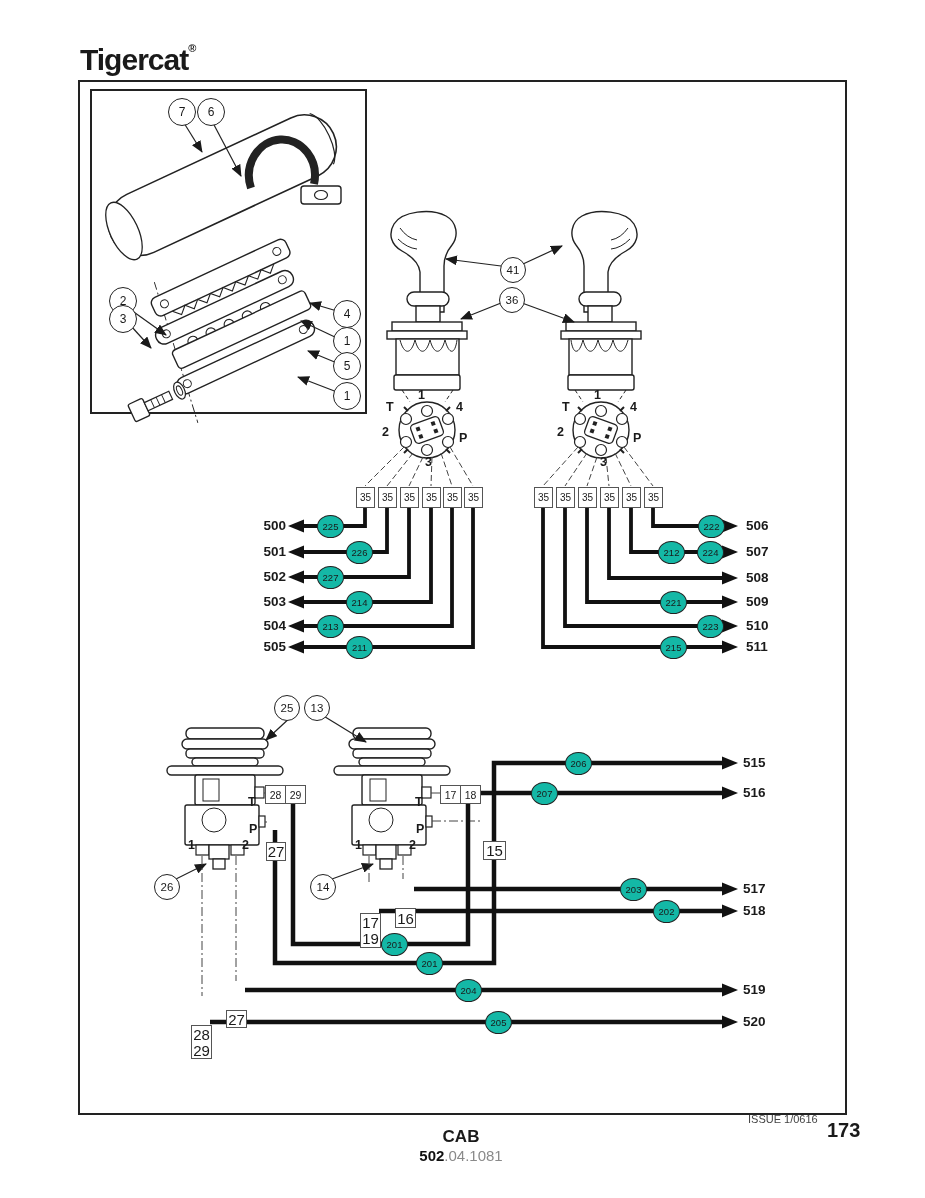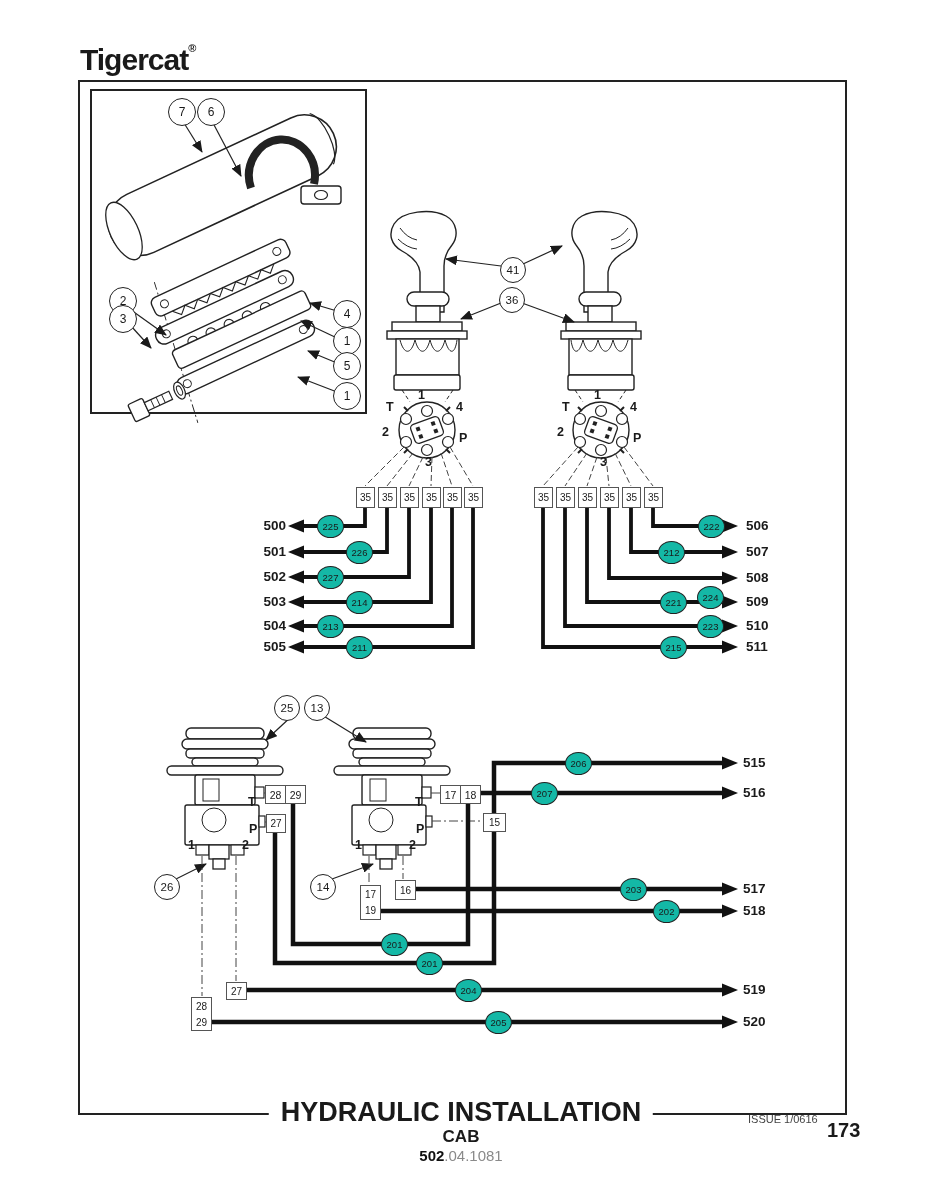--- a/index.html
+++ b/index.html
@@ -10,22 +10,22 @@
   svg.art{position:absolute;left:0;top:0;z-index:2;pointer-events:none;}
   .brand{position:absolute;left:80px;top:42px;font-size:30px;font-weight:800;letter-spacing:-1px;z-index:3;}
   .brand sup{font-size:11px;vertical-align:18px;}
   .co{position:absolute;z-index:3;width:24px;height:24px;border:1.4px solid #222;border-radius:50%;
       background:#fff;font-size:11.5px;display:flex;align-items:center;justify-content:center;}
   .co.big{width:26px;height:26px;font-size:12px;}
   .hc{position:absolute;z-index:3;width:25px;height:21px;border:1.4px solid #222;border-radius:50%;
       background:#14b8a6;font-size:9.5px;display:flex;align-items:center;justify-content:center;}
   .b35{position:absolute;z-index:3;width:17px;height:19px;border:1.2px solid #555;background:#fff;
       font-size:10px;display:flex;align-items:center;justify-content:center;}
-  .fb{position:absolute;z-index:3;border:1.2px solid #555;background:#fff;font-size:10px;
-      display:flex;align-items:center;justify-content:center;}
+  .fb{position:absolute;z-index:3;border:1.2px solid #555;background:#fff;font-size:15px;
+      display:flex;align-items:center;justify-content:center;margin-top:28px;}
   .fb2{position:absolute;z-index:3;display:flex;}
   .fb2 .cell{width:19px;height:17px;border:1.2px solid #555;background:#fff;font-size:10.5px;
       display:flex;align-items:center;justify-content:center;}
   .fb2 .cell+.cell{border-left:none;}
   .pl{position:absolute;z-index:3;font-size:12.5px;font-weight:bold;}
   .wl{position:absolute;z-index:3;font-size:13.5px;font-weight:bold;width:36px;text-align:right;}
   .wr{position:absolute;z-index:3;font-size:13.5px;font-weight:bold;}
   .title{position:absolute;left:461px;top:1097px;transform:translateX(-50%);z-index:3;
       background:#fff;padding:0 12px;font-size:27px;font-weight:bold;white-space:nowrap;}
   .cab{position:absolute;left:461px;top:1127px;transform:translateX(-50%);z-index:3;font-size:17px;font-weight:bold;}
@@ -281,21 +281,21 @@
   <div class="hc" style="left:346px;top:636px">211</div>
 
   <div class="wr" style="left:746px;top:518px">506</div>
   <div class="wr" style="left:746px;top:544px">507</div>
   <div class="wr" style="left:746px;top:570px">508</div>
   <div class="wr" style="left:746px;top:594px">509</div>
   <div class="wr" style="left:746px;top:618px">510</div>
   <div class="wr" style="left:746px;top:639px">511</div>
   <div class="hc" style="left:698px;top:515px">222</div>
   <div class="hc" style="left:658px;top:541px">212</div>
-  <div class="hc" style="left:697px;top:586px">224</div>
+  <div class="hc" style="left:697px;top:541px">224</div>
   <div class="hc" style="left:660px;top:591px">221</div>
   <div class="hc" style="left:697px;top:615px">223</div>
   <div class="hc" style="left:660px;top:636px">215</div>
 
   <div class="co" style="left:274px;top:695px">25</div>
   <div class="co" style="left:304px;top:695px">13</div>
   <div class="co" style="left:154px;top:874px">26</div>
   <div class="co" style="left:310px;top:874px">14</div>
 
   <div class="pl" style="left:248px;top:795px">T</div>
@@ -333,19 +333,18 @@
   <div class="hc" style="left:455px;top:979px">204</div>
   <div class="hc" style="left:485px;top:1011px">205</div>
 
   <div class="wr" style="left:743px;top:755px">515</div>
   <div class="wr" style="left:743px;top:785px">516</div>
   <div class="wr" style="left:743px;top:881px">517</div>
   <div class="wr" style="left:743px;top:903px">518</div>
   <div class="wr" style="left:743px;top:982px">519</div>
   <div class="wr" style="left:743px;top:1014px">520</div>
 
-  <div class="title">HYDRAULIC INSTALLATION</div>
   <div class="cab">CAB</div>
   <div class="doc"><span class="pfx">502</span><span class="sfx">.04.1081</span></div>
   <div class="issue">ISSUE 1/0616</div>
   <div class="pageno">173</div>
 
 </div>
 
 </body></html>

